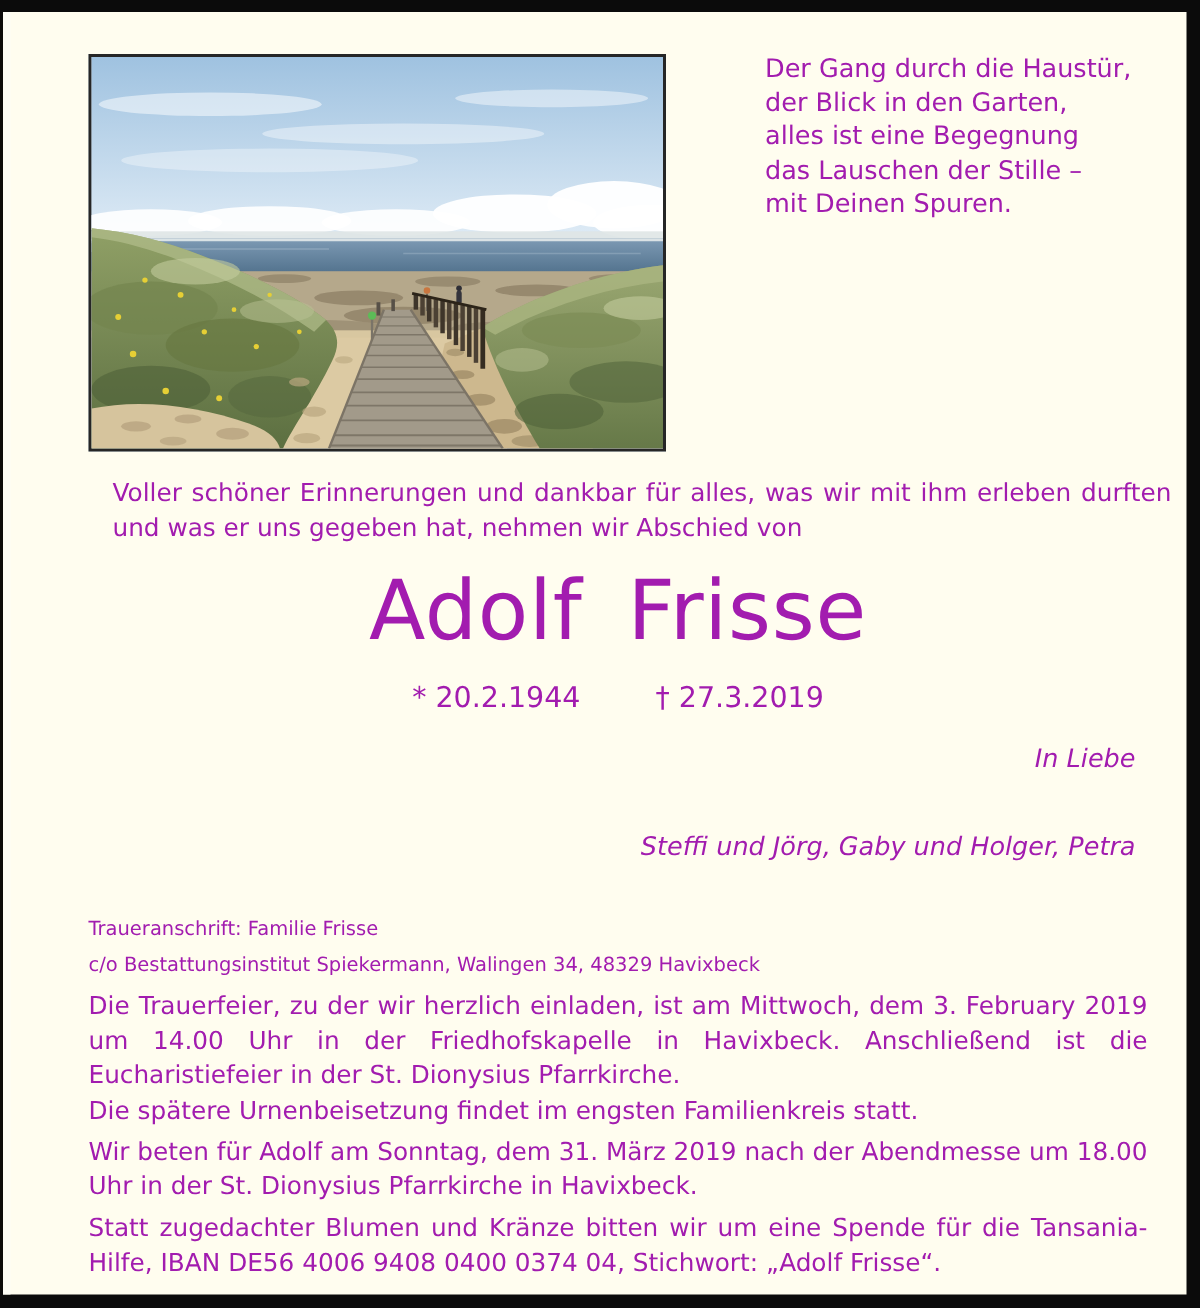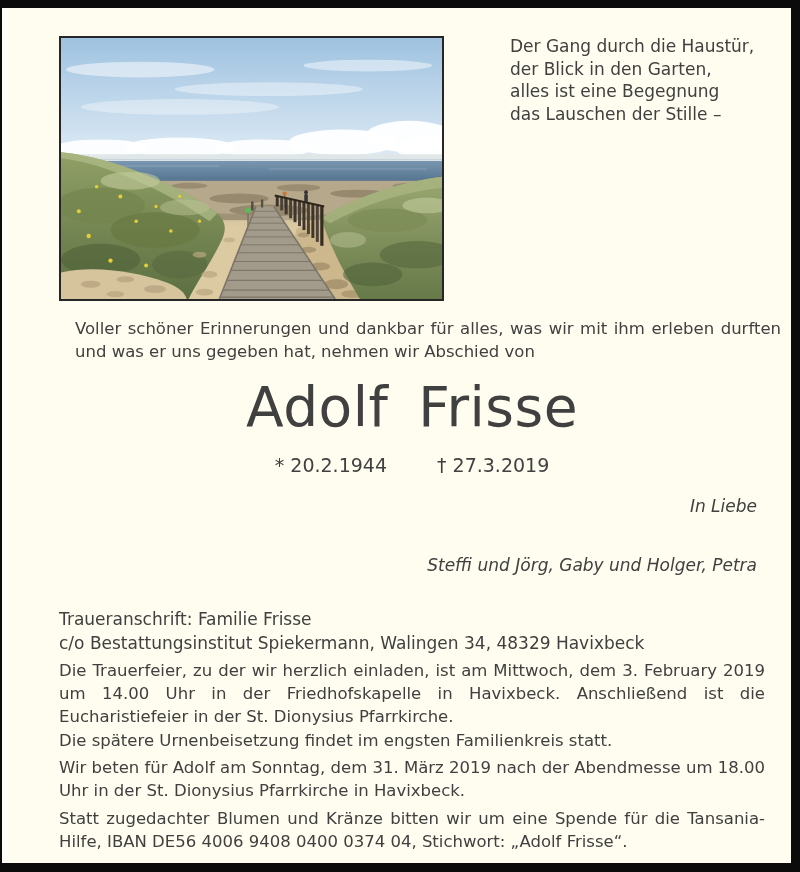--- a/index.html
+++ b/index.html
@@ -1,27 +1,27 @@
 <!DOCTYPE html>
 <html><head>
 <meta charset="utf-8">
 <style>
   html,body{margin:0;padding:0;width:800px;height:872px;overflow:hidden;background:#0b0b0b;}
-  .page{position:relative;width:800px;height:872px;background:#0b0b0b;font-family:"DejaVu Sans",sans-serif;color:#404040;}
+  .page{position:relative;width:800px;height:872px;background:#0b0b0b;font-family:"DejaVu Sans",sans-serif;color:#a21caf;}
   .inner{position:absolute;top:8px;left:2px;right:9px;bottom:9px;background:#fffdef;border-left:5px solid #fdfdf6;}
   .abs{position:absolute;}
   .photo-frame{left:52px;top:28px;width:385px;height:265px;border:2px solid #262626;box-sizing:border-box;background:#cfe0ee;}
   .photo-frame svg{display:block;width:100%;height:100%;}
   .poem{left:503px;top:27px;width:270px;font-size:17px;line-height:22.5px;}
   .intro{left:52px;top:309px;width:706px;font-size:16.5px;line-height:23px;text-align:justify;margin-left:16px;}
   .name{left:52px;top:366px;width:706px;text-align:center;font-size:55px;line-height:1.2;word-spacing:12px;letter-spacing:.5px;}
   .dates{left:52px;top:446px;width:706px;display:flex;justify-content:center;gap:50px;font-size:19px;}
   .fam{left:44px;width:706px;text-align:right;font-size:17px;font-style:italic;}
   .fam1{top:488px;} .fam2{top:517px;} .fam3{top:547px;}
-  .addr{left:52px;top:600px;width:706px;font-size:17px;line-height:23.5px;}
+  .addr{left:52px;top:600px;width:706px;font-size:13px;line-height:23.5px;}
   .para{left:52px;width:706px;font-size:16.5px;line-height:23px;text-align:justify;}
   .p1{top:651px;} .p2{top:721px;} .p3{top:748px;} .p4{top:799px;}
 </style>
 </head>
 <body>
 
 <div class="page">
   <div class="inner">
 
     <div class="abs photo-frame">
@@ -192,20 +192,21 @@
           <line x1="216" y1="160" x2="266" y2="171" stroke="#2c2419" stroke-width="2"></line>
         </g>
       </svg>
     </div>
 
     <div class="abs poem">
       <div>Der Gang durch die Haustür,</div>
       <div>der Blick in den Garten,</div>
       <div>alles ist eine Begegnung</div>
       <div>das Lauschen der Stille –</div>
+      <div>mit Deinen Spuren.</div>
     </div>
 
     <div class="abs intro">Voller schöner Erinnerungen und dankbar für alles, was wir mit ihm erleben durften und was er uns gegeben hat, nehmen wir Abschied von</div>
 
     <div class="abs name">Adolf Frisse</div>
 
     <div class="abs dates">
       <span>* 20.2.1944</span>
       <span>† 27.3.2019</span>
     </div>

